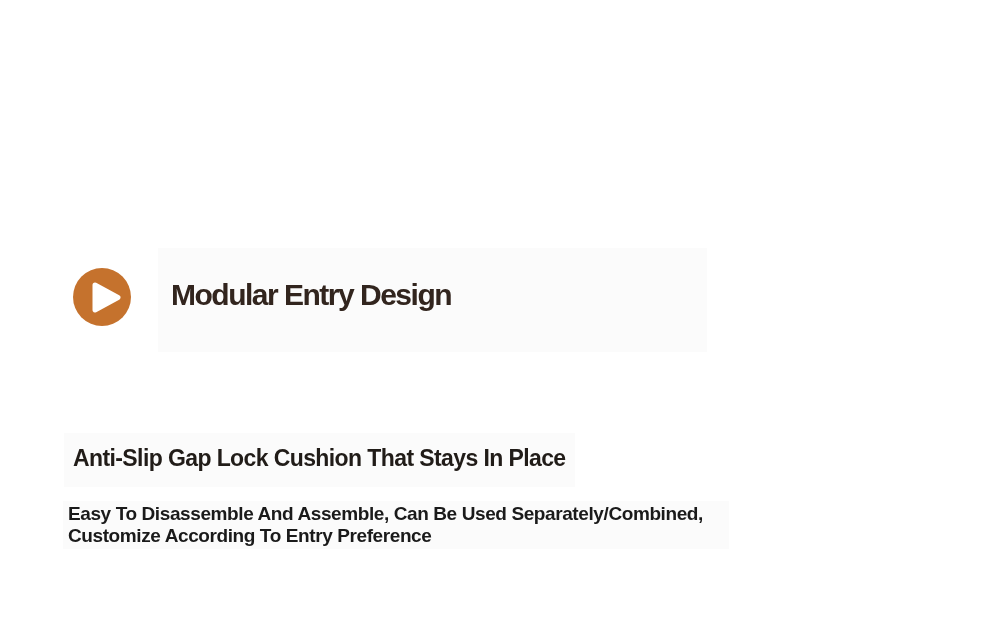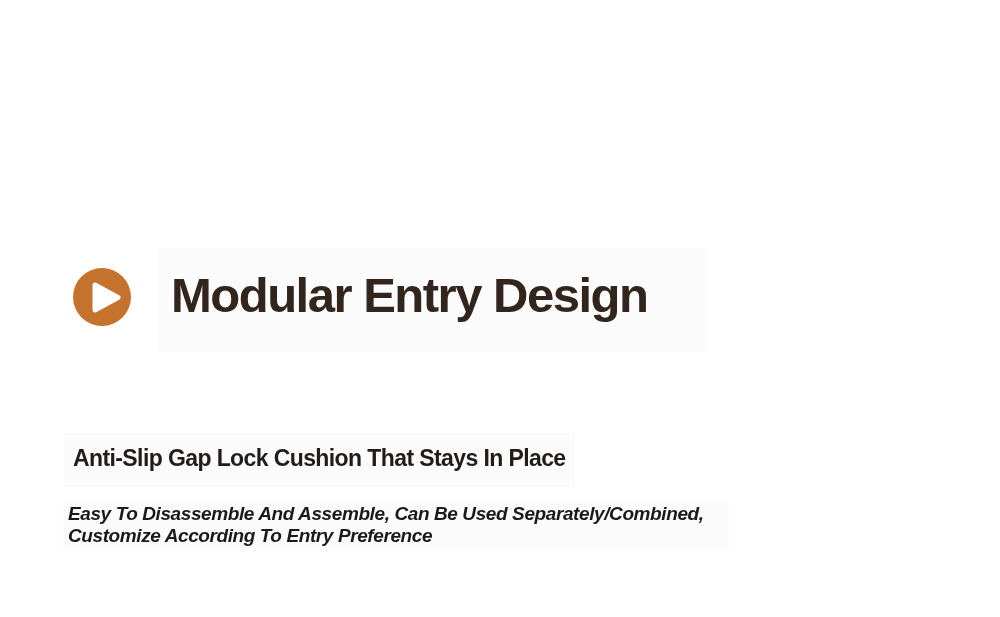--- a/index.html
+++ b/index.html
@@ -18,32 +18,32 @@
   }
   .band{position:absolute;background:var(--band);}
   .band-title{left:158px;top:248px;width:549px;height:104px;}
   .band-sub{left:64px;top:433px;width:511px;height:54px;}
   .band-body{left:63px;top:501px;width:666px;height:48px;}
   .play-wrap{
     position:absolute;left:73px;top:268px;width:58px;height:58px;
   }
   .page-title{
     position:absolute;left:171px;top:269px;
-    font-size:49px;font-weight:bold;letter-spacing:-1.5px;
+    font-size:30px;font-weight:bold;letter-spacing:-1.5px;
     color:var(--title);white-space:nowrap;line-height:52px;
   }
   .sub-title{
     position:absolute;left:73px;top:443px;
     font-size:23px;font-weight:bold;letter-spacing:-0.6px;
     color:var(--sub);white-space:nowrap;line-height:30px;text-align:right;
   }
   .body-text{
     position:absolute;left:68px;top:503px;
     font-size:19px;font-weight:bold;letter-spacing:-0.4px;
-    color:var(--body);line-height:22px;white-space:nowrap;font-style:italic;
+    color:var(--body);line-height:22px;white-space:nowrap;
   }
 </style>
 </head>
 <body>
 
 <div class="band band-title"></div>
 
 <div class="band band-sub"></div>
 
 <div class="band band-body"></div>

